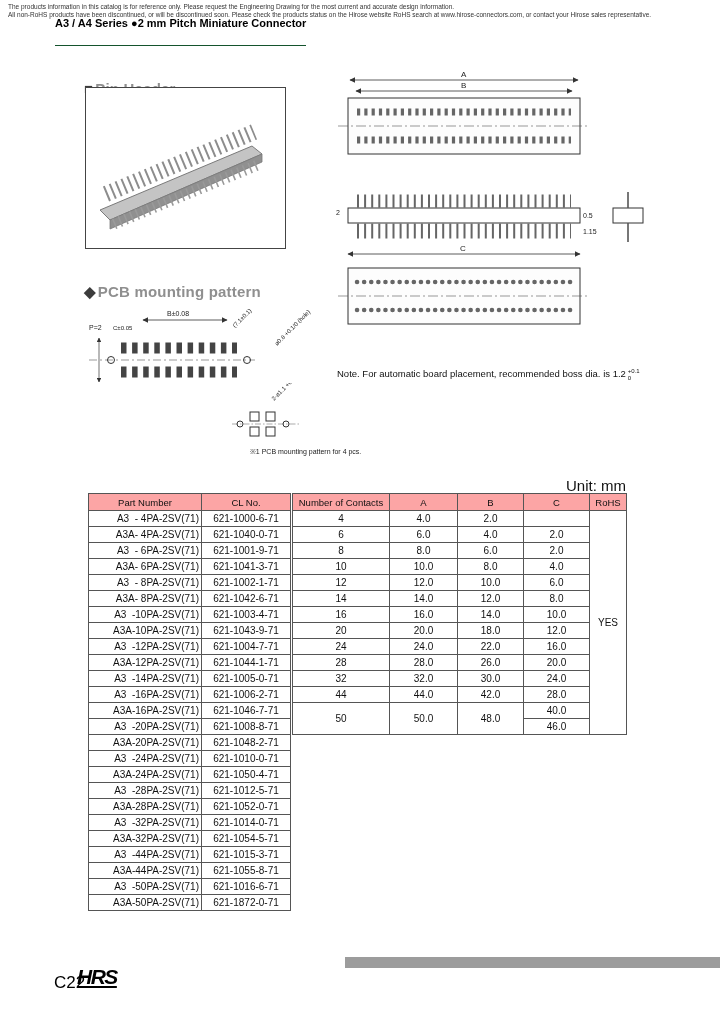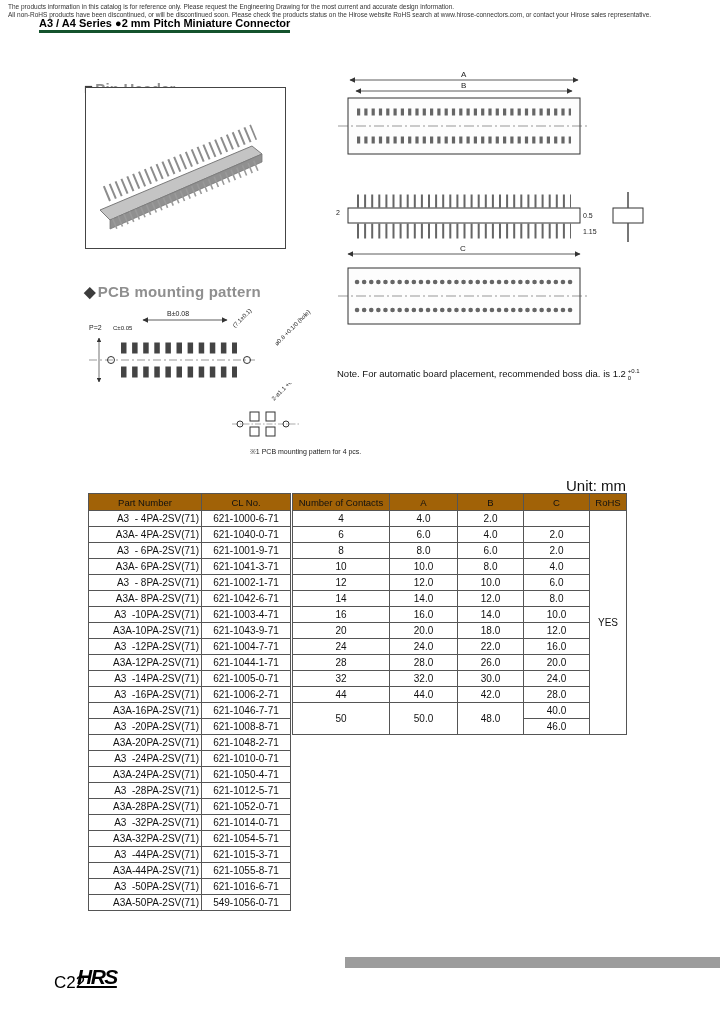--- a/index.html
+++ b/index.html
@@ -3,22 +3,22 @@
 <meta charset="utf-8">
 <style>
   * { margin:0; padding:0; box-sizing:border-box; }
   html,body { background:#fff; }
   body { font-family:"Liberation Sans", sans-serif; color:#111; }
   .page { position:relative; width:720px; height:1012px; background:#fff; overflow:hidden; }
 
   .disclaimer { position:absolute; left:8px; right:8px; font-size:6.5px; color:#333; white-space:nowrap; }
   .l1 { top:3px; }
   .l2 { top:11px; }
-  .series-title { position:absolute; left:39px; top:17px; font-size:11px; font-weight:bold; color:#000;
-                  border-bottom:3px solid #14532d; padding-bottom:1px; display:inline-block; }
+  .series-title { position:absolute; left:55px; top:17px; font-size:11px; font-weight:bold; color:#000;
+                  border-bottom:1px solid #14532d; padding-bottom:16px; display:inline-block; }
 
   .section-title { position:absolute; left:84px; font-size:15px; font-weight:bold; color:#8f8f8f; letter-spacing:0.2px;margin-top:26px; }
   .section-title .bullet { color:#3c3c3c; margin-right:2px; }
   .st-pin { top:54px; }
   .st-pcb { top:257px; }
 
   .photo-frame { position:absolute; left:85px; top:87px; width:201px; height:162px; border:1px solid #444; background:#fff; }
   .dim-drawing { position:absolute; left:330px; top:70px; width:380px; height:270px; }
   .pcb-drawing { position:absolute; left:85px; top:288px; width:255px; height:118px; }
   .pcb-small   { position:absolute; left:228px; top:383px; width:115px; height:64px; }
@@ -27,21 +27,21 @@
   .note { position:absolute; left:337px; top:368px; font-size:9.5px; color:#111; white-space:nowrap; }
   .tol { display:inline-flex; flex-direction:column; vertical-align:middle; font-size:6px; line-height:6.5px; margin-left:2px; }
 
   .unit-label { position:absolute; left:520px; top:477px; width:106px; text-align:right; font-size:15px; color:#111; }
 
   table { position:absolute; border-collapse:collapse; table-layout:fixed; font-size:10px; background:#fff; }
   .t-left  { left:88px;  top:493px; width:202px; }
   .t-right { left:292px; top:493px; width:334px; }
   th, td { border:1px solid #555; height:16px; padding:0 2px; text-align:center; vertical-align:middle;
            font-weight:normal; overflow:hidden; }
-  thead th { background:#a16207; height:17px; font-size:9.5px; color:#111; }
+  thead th { background:#fca5a5; height:17px; font-size:9.5px; color:#111; }
   td.part { text-align:right; padding-left:5px; white-space:pre; }
   td.cl { }
   td.rohs { font-size:10px; }
 
   .footer-bar { position:absolute; left:345px; top:957px; width:375px; height:11px; background:#9c9c9c; }
   .page-number { position:absolute; left:54px; top:973px; font-size:17px; color:#000; }
   .logo { position:absolute; left:77px; top:965px; font-size:21px; font-weight:900; font-style:italic;
           letter-spacing:-1.5px; color:#000;text-decoration:underline; }
 
   svg text { font-family:"Liberation Sans", sans-serif; fill:#222; }
@@ -272,21 +272,21 @@
         <tr>
           <td class="part">A3A-44PA-2SV(71)</td>
           <td class="cl">621-1055-8-71</td>
         </tr>
         <tr>
           <td class="part">A3  -50PA-2SV(71)</td>
           <td class="cl">621-1016-6-71</td>
         </tr>
         <tr>
           <td class="part">A3A-50PA-2SV(71)</td>
-          <td class="cl">549-1056-0-71</td>
+          <td class="cl">621-1872-0-71</td>
         </tr>
       </tbody>
   </table>
 
   <table class="t-right">
     <colgroup>
       <col style="width:97px">
         <col style="width:68px">
         <col style="width:66px">
         <col style="width:66px">

